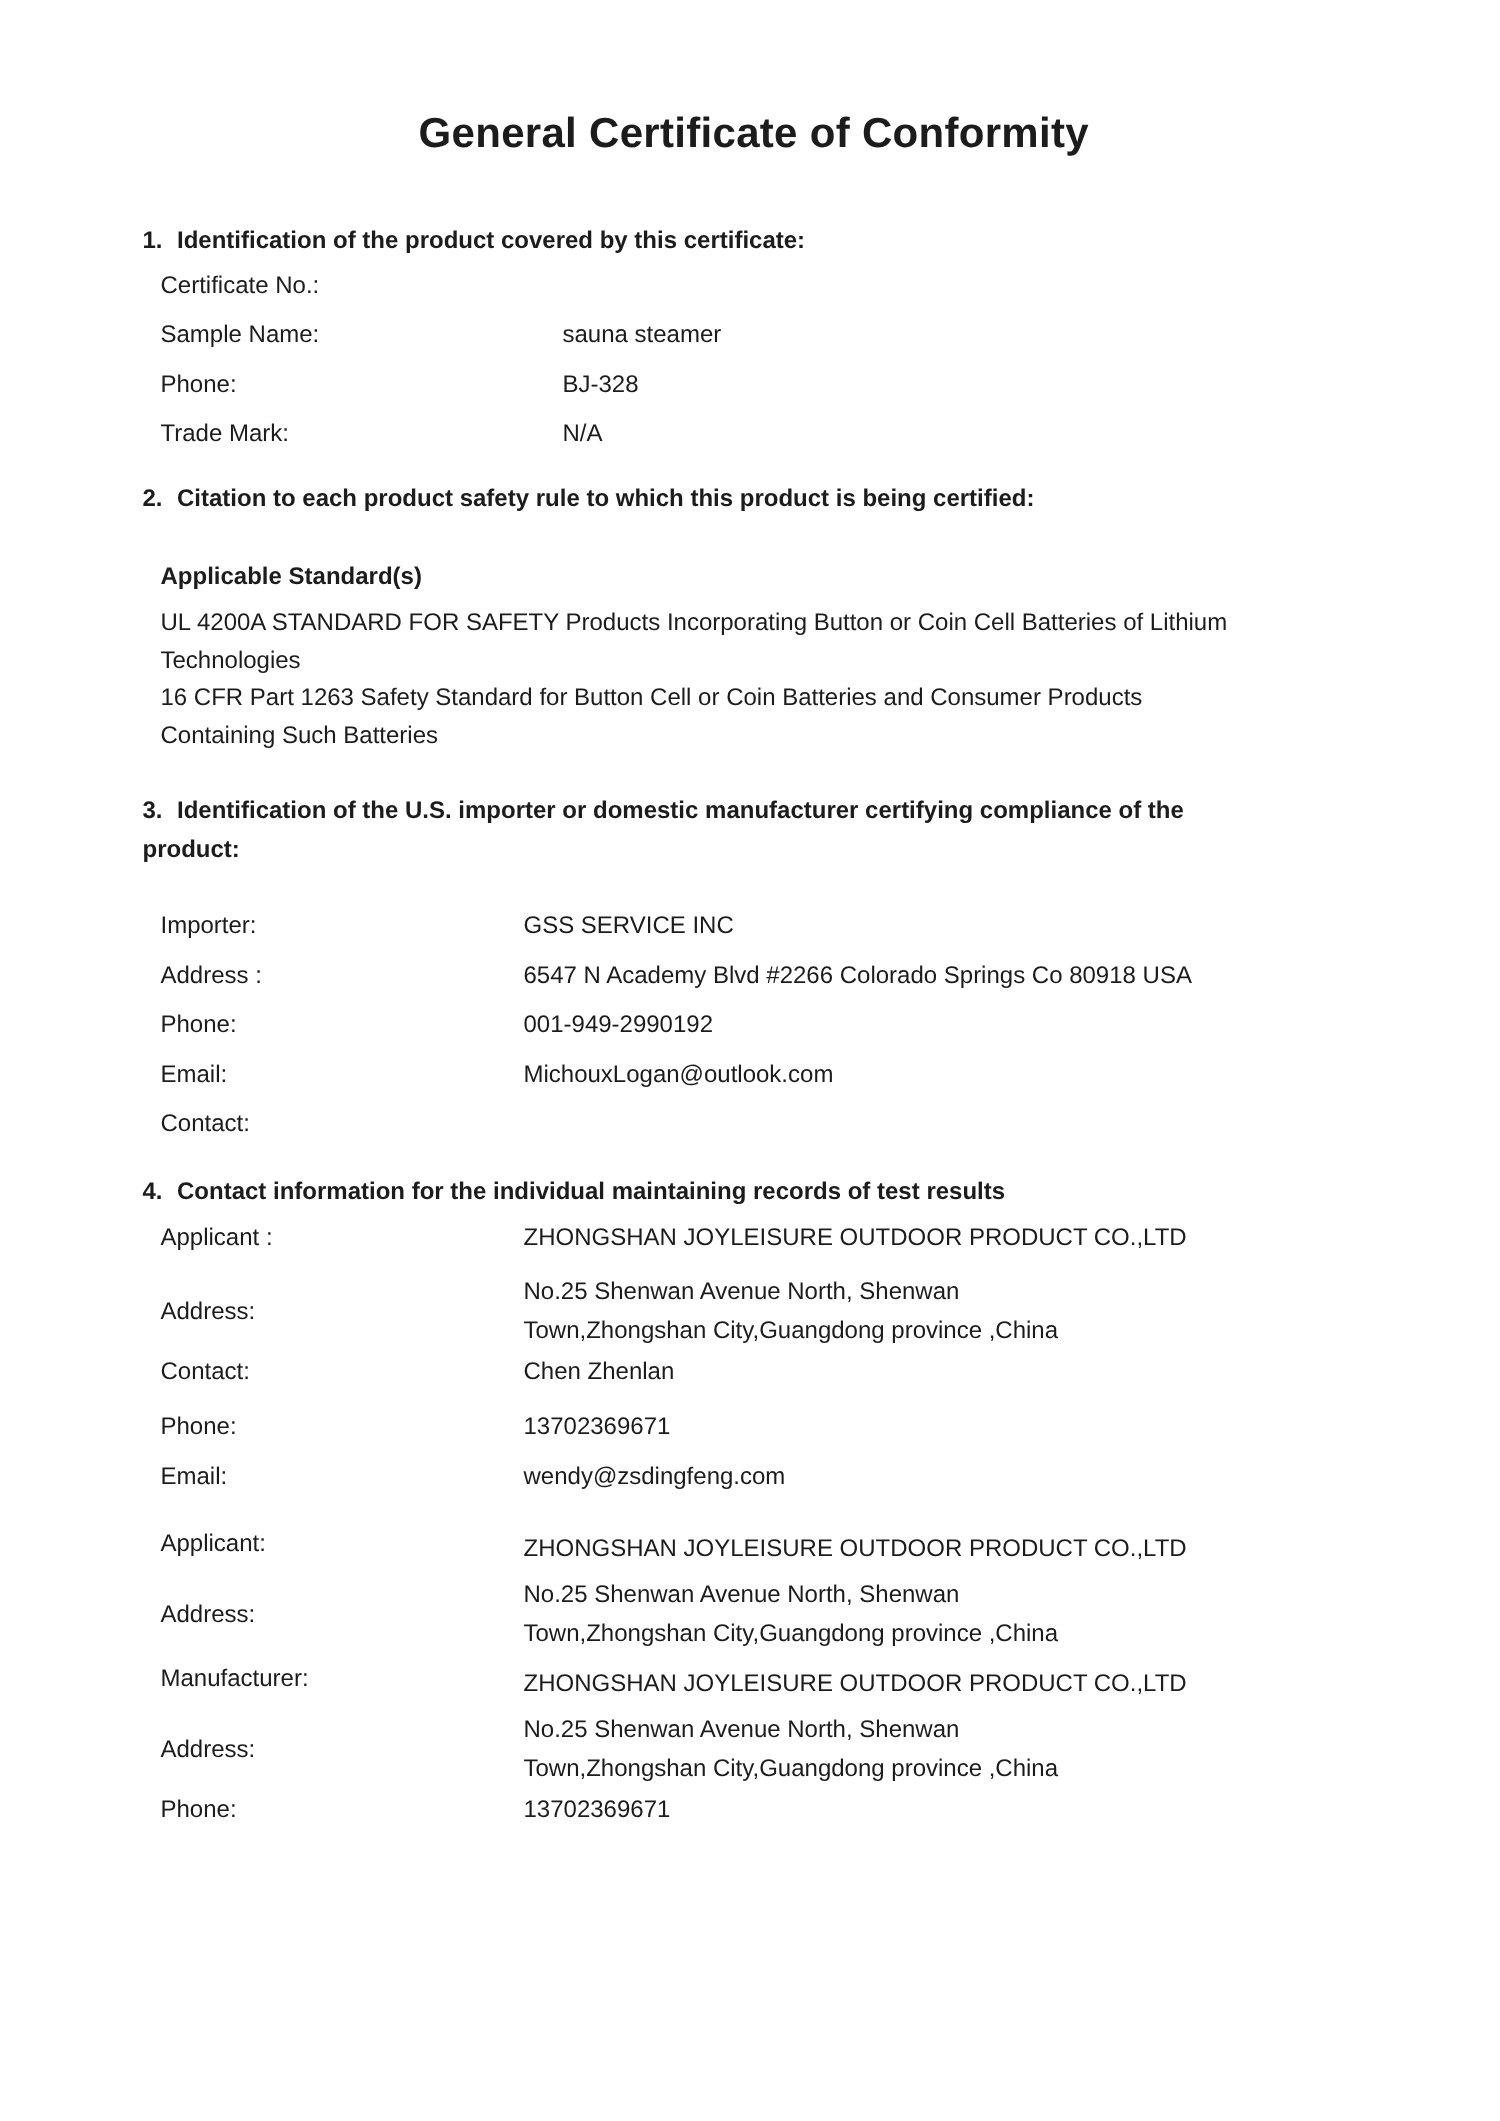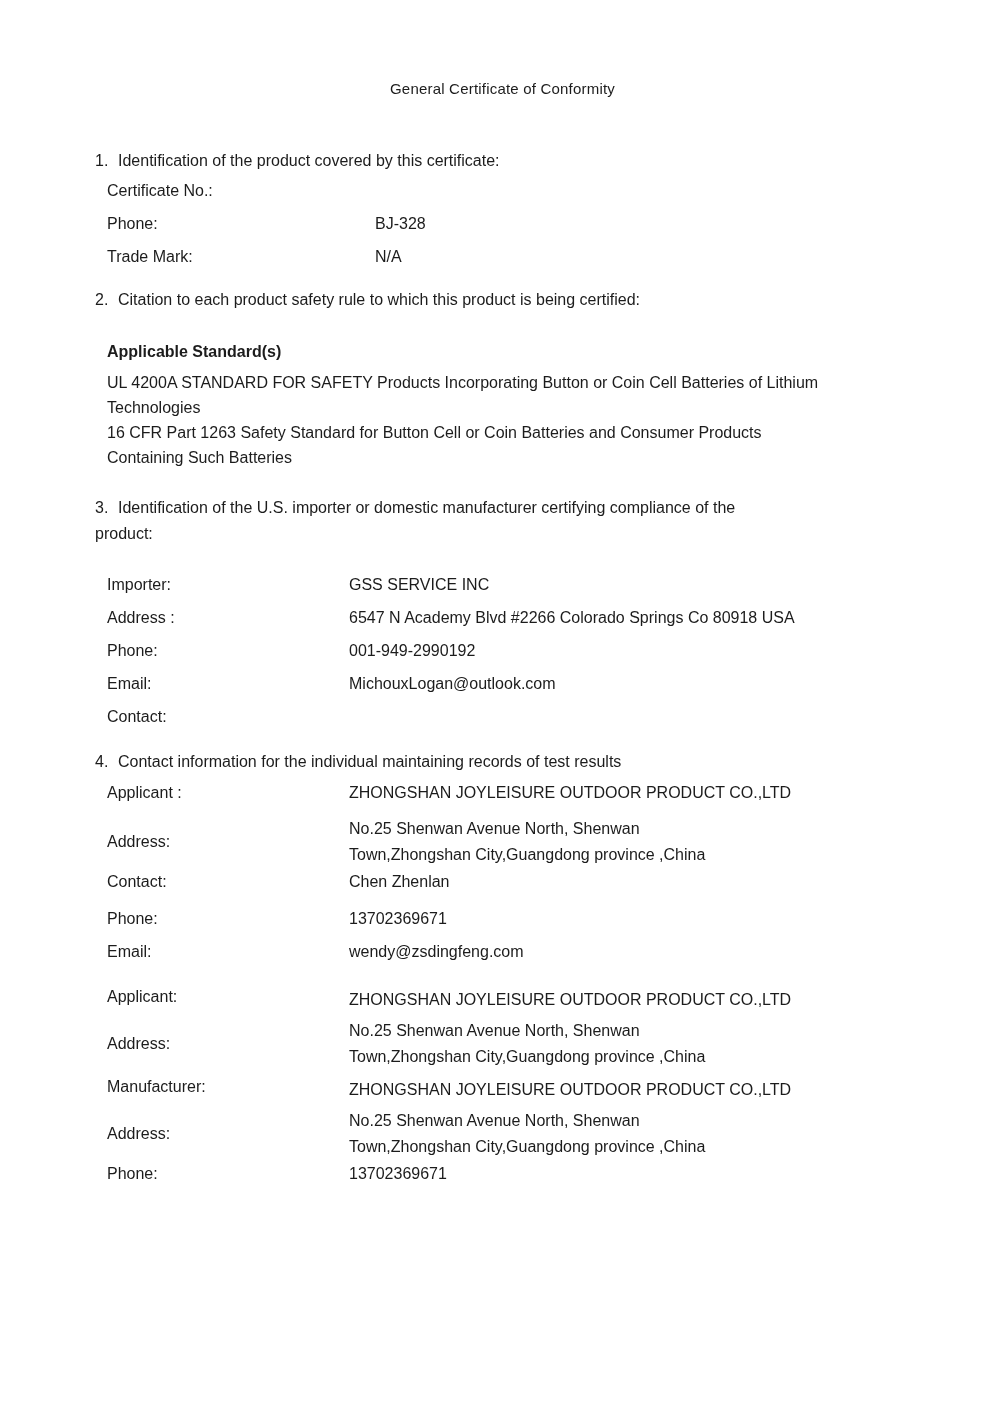--- a/index.html
+++ b/index.html
@@ -10,28 +10,28 @@
     height: 1414px;
     background: #ffffff;
     color: #1c1c1c;
     font-family: "Liberation Sans", "DejaVu Sans", sans-serif;
     font-size: 16px;
     padding: 74px 90px 0 95px;
     overflow: hidden;
   }
   .title {
     margin: 0;
-    font-size: 15px;
+    font-size: 28px;
     line-height: 30px;
-    font-weight: 400;
+    font-weight: 700;
     text-align: center;
     letter-spacing: 0.2px;
   }
   .sec-heading {
-    font-weight: 400;
+    font-weight: 700;
     font-size: 16px;
     line-height: 22px;
   }
   .sec-heading .num { display: inline-block; min-width: 23px; }
   .indent { padding-left: 12px; }
 
   .row { display: flex; align-items: center; line-height: 20px; margin-bottom: 13px; }
   .row .label { flex: 0 0 242px; }
   .rows-s1 .row .label { flex: 0 0 268px; }
   .value { flex: 1 1 auto; }
@@ -74,20 +74,24 @@
 
   <section class="sec1">
     <div class="sec-heading">
       <span class="num">1.</span><span>Identification of the product covered by this certificate:</span>
     </div>
     <div class="rows rows-s1 indent">
       <div class="row">
         <div class="label">Certificate No.:</div>
       </div>
       <div class="row">
+        <div class="label">Sample Name:</div>
+        <div class="value">sauna steamer</div>
+      </div>
+      <div class="row">
         <div class="label">Phone:</div>
         <div class="value">BJ-328</div>
       </div>
       <div class="row">
         <div class="label">Trade Mark:</div>
         <div class="value">N/A</div>
       </div>
     </div>
   </section>
 

